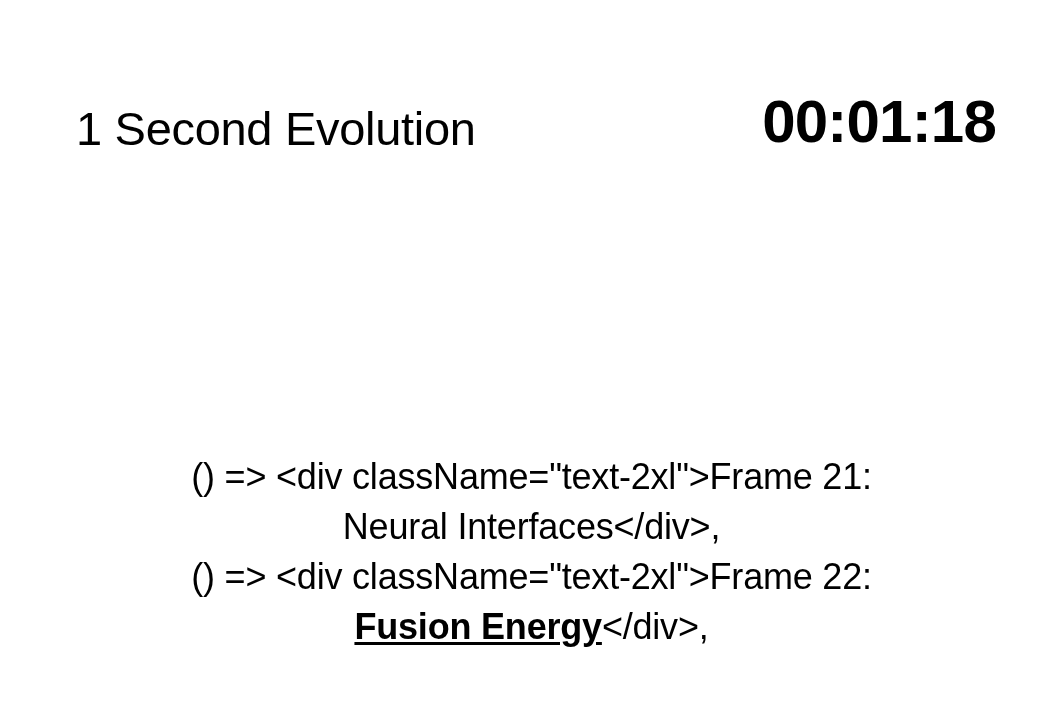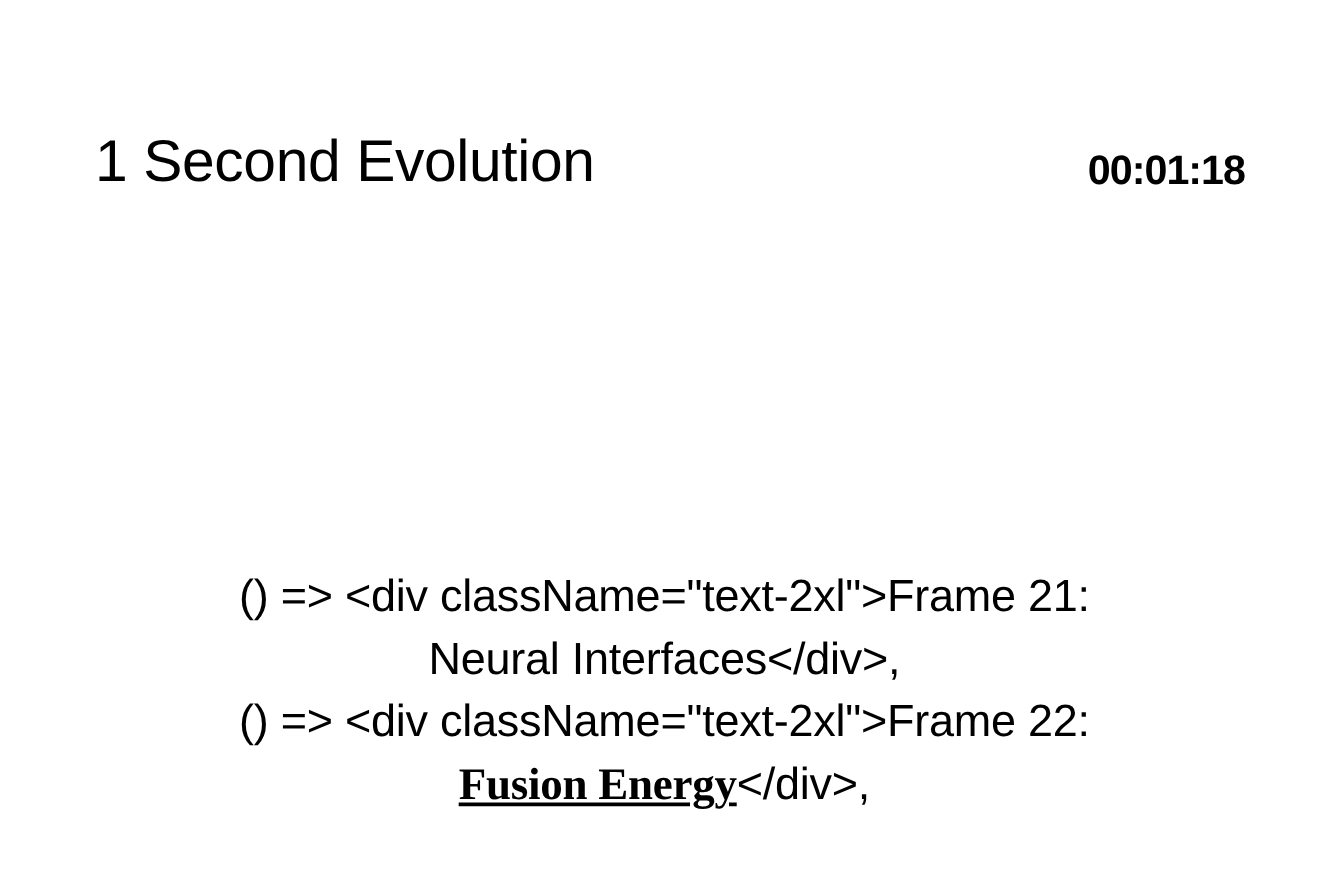--- a/index.html
+++ b/index.html
@@ -30,21 +30,21 @@
     margin-top: 24px;
   }
   .header-title {
     font-size: 47px;
     font-weight: 400;
     letter-spacing: -0.3px;
     line-height: 1;
     white-space: nowrap;
   }
   .header-timer {
-    font-size: 33px;
+    font-size: 60px;
     font-weight: 700;
     letter-spacing: -0.8px;
     line-height: 1;
     white-space: nowrap;
   }
 
   
   .code-block {
     position: absolute;
     left: 50%;
@@ -61,21 +61,20 @@
     display: block;
   }
   .emph {
     font-weight: 400;
   }
   .emph-underline {
     font-weight: 700;
     text-decoration: underline;
     text-decoration-thickness: 3px;
     text-underline-offset: 3px;
-    font-family: Liberation Serif, serif;
   }
 </style>
 </head>
 <body>
 
 <div class="header">
   <span class="header-title">1 Second Evolution</span>
   <span class="header-timer">00:01:18</span>
 </div>
 

